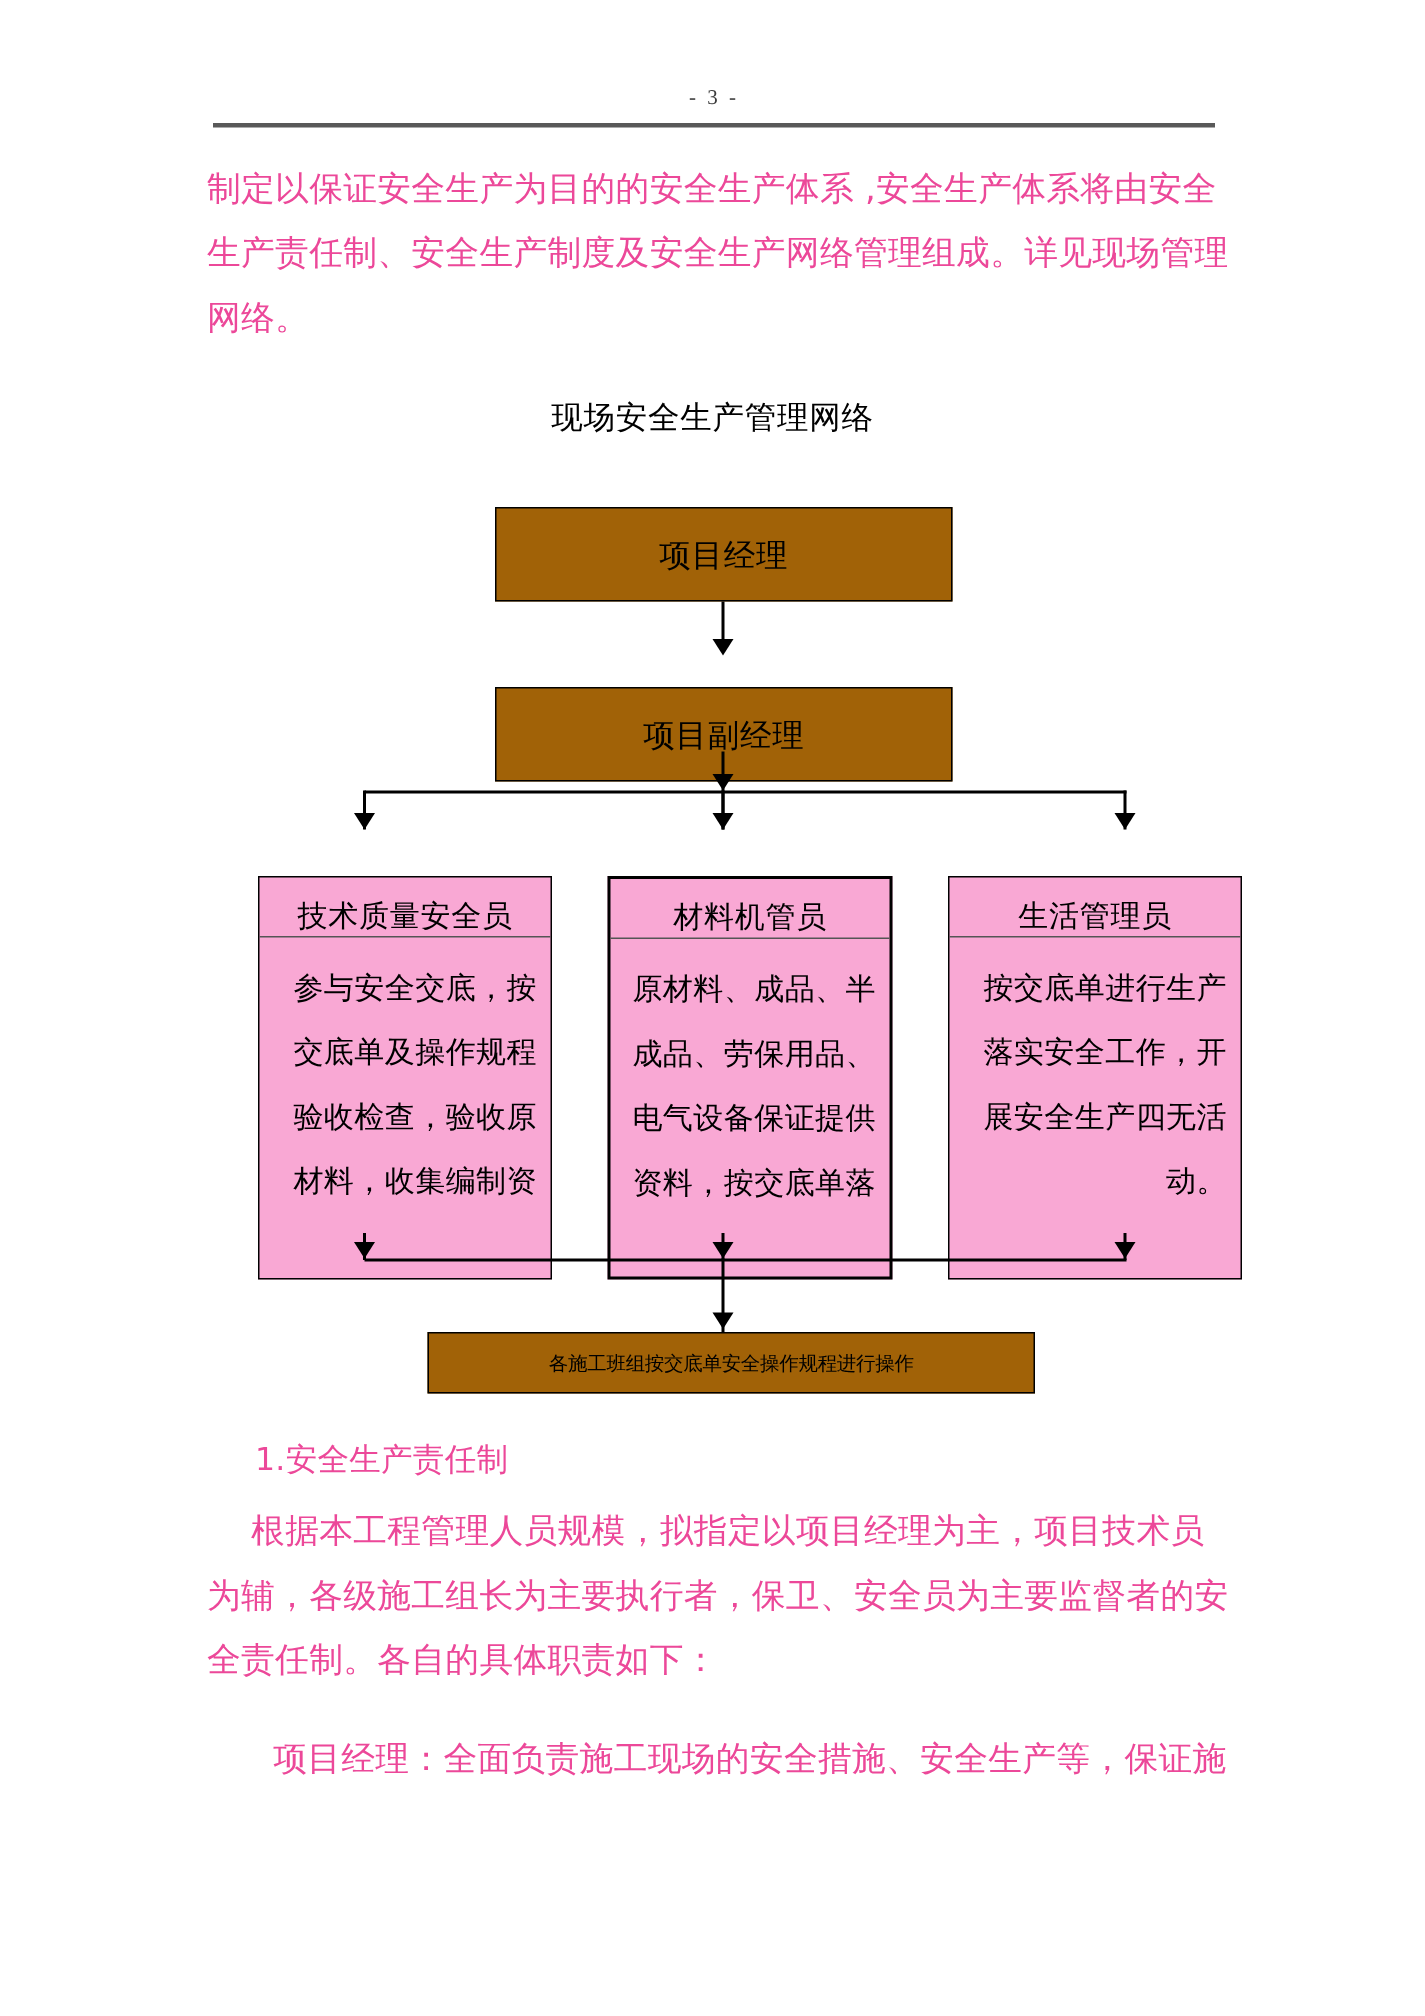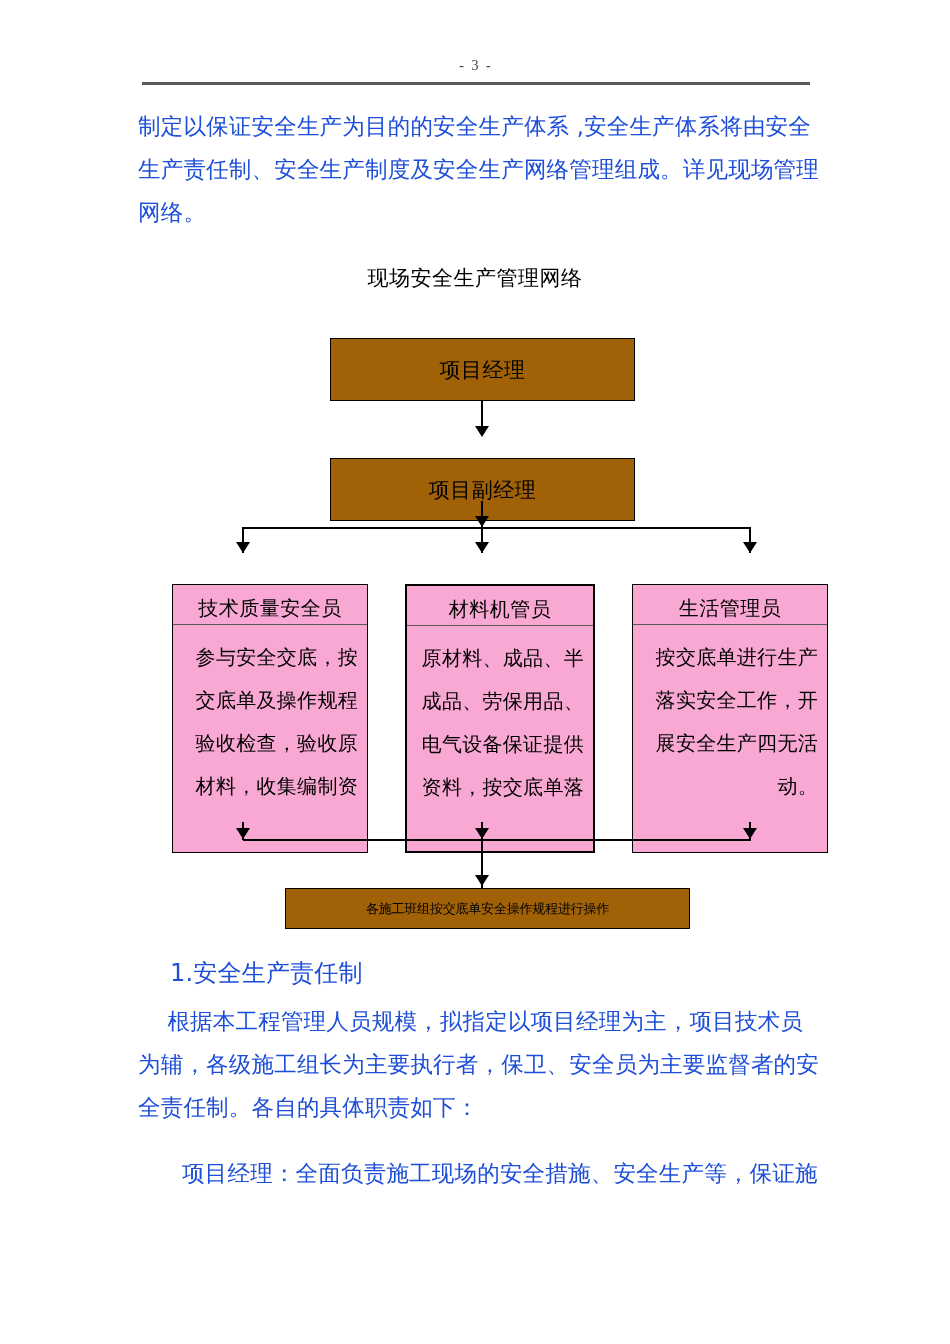--- a/index.html
+++ b/index.html
@@ -43,37 +43,36 @@
     height: 3px;
     background: #595959;
   }
 
   
   .para {
     position: absolute;
     font-size: 22.5px;
     line-height: 43px;
     letter-spacing: 0.2px;
-    color: #1d4ed8;
+    color: #ec4899;
     white-space: pre;
   }
   #para-intro { left: 138px; top: 105px; width: 680px; }
-  #sec-heading { left: 170px; top: 952px; font-size: 24px; }
+  #sec-heading { left: 170px; top: 952px; font-size: 21px; }
   #para-resp    { left: 138px; top: 1000px; width: 680px; }
   #para-pm      { left: 138px; top: 1152px; width: 680px; }
 
   
   #diagram {
     position: absolute;
     left: 0;
     top: 0;
     width: 950px;
     height: 1059px;
     pointer-events: none;
-    font-family: Liberation Mono, monospace;
   }
   #diagram-title {
     position: absolute;
     left: 0;
     top: 264px;
     width: 950px;
     text-align: center;
     font-size: 21px;
     letter-spacing: 0.5px;
   }

